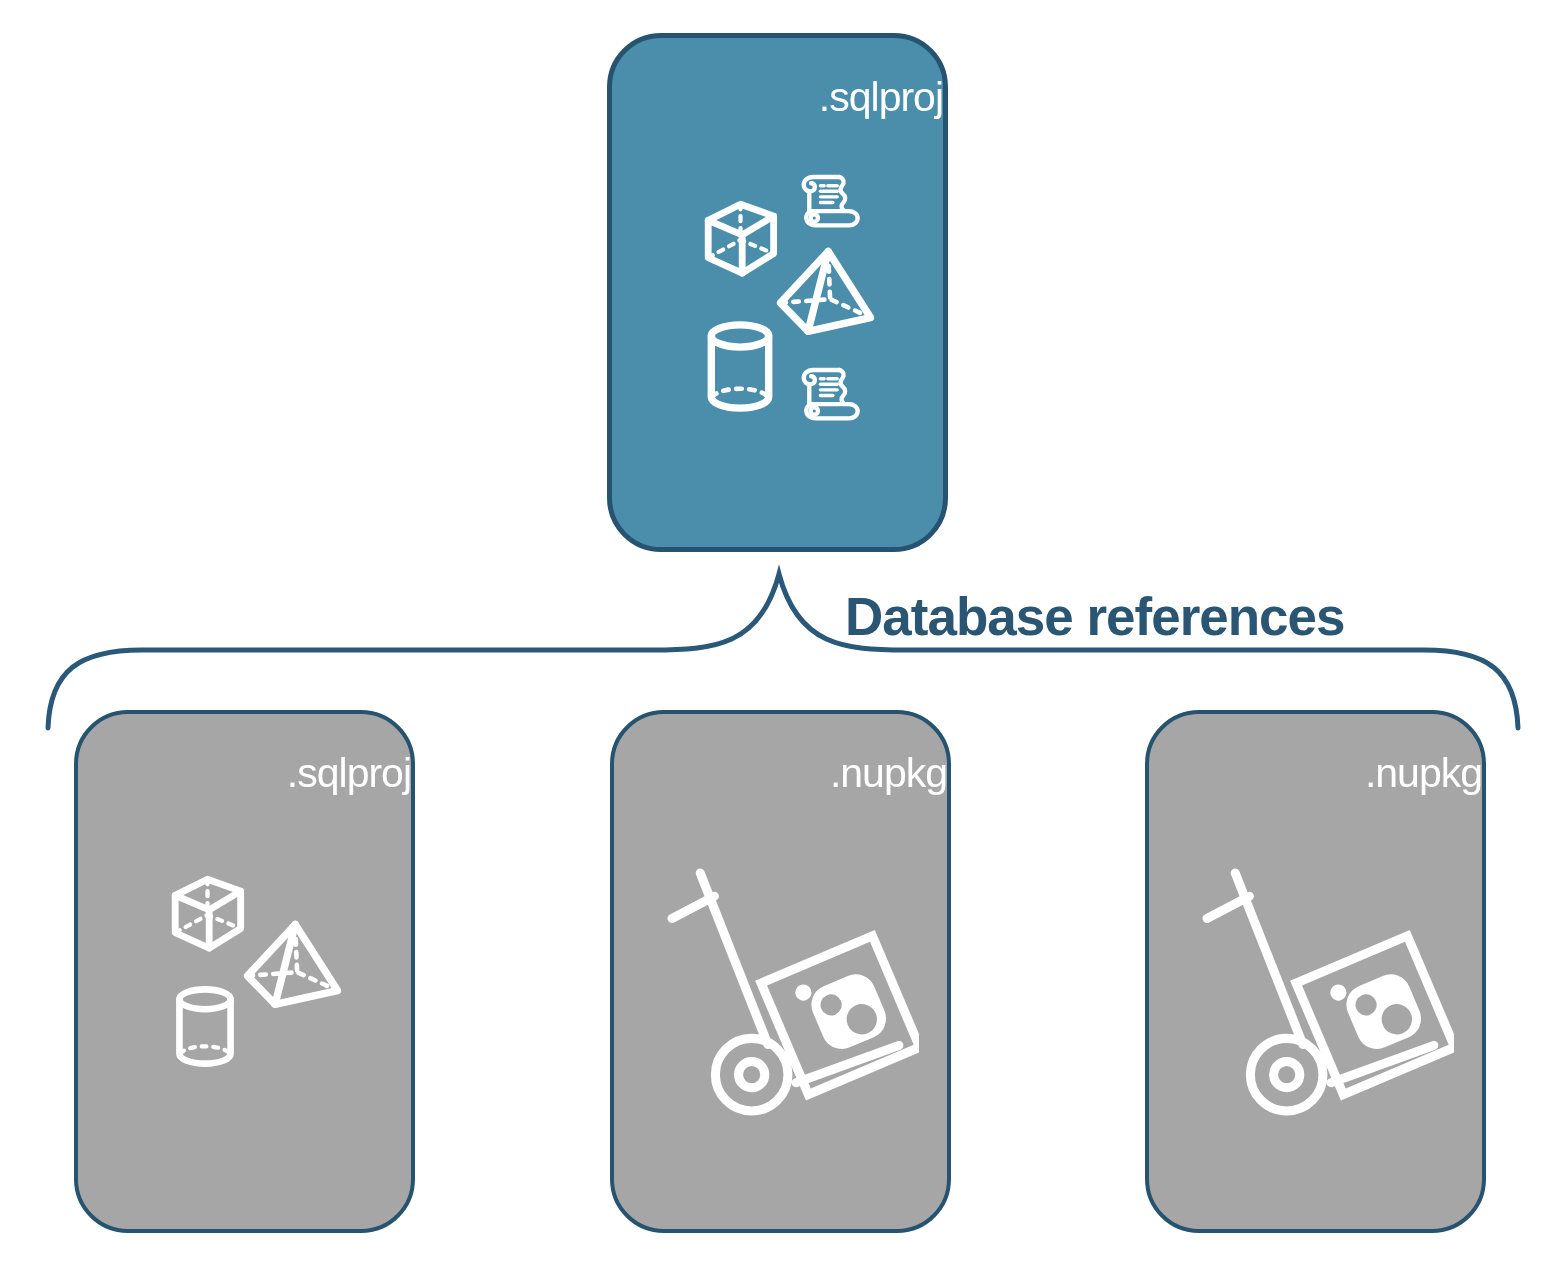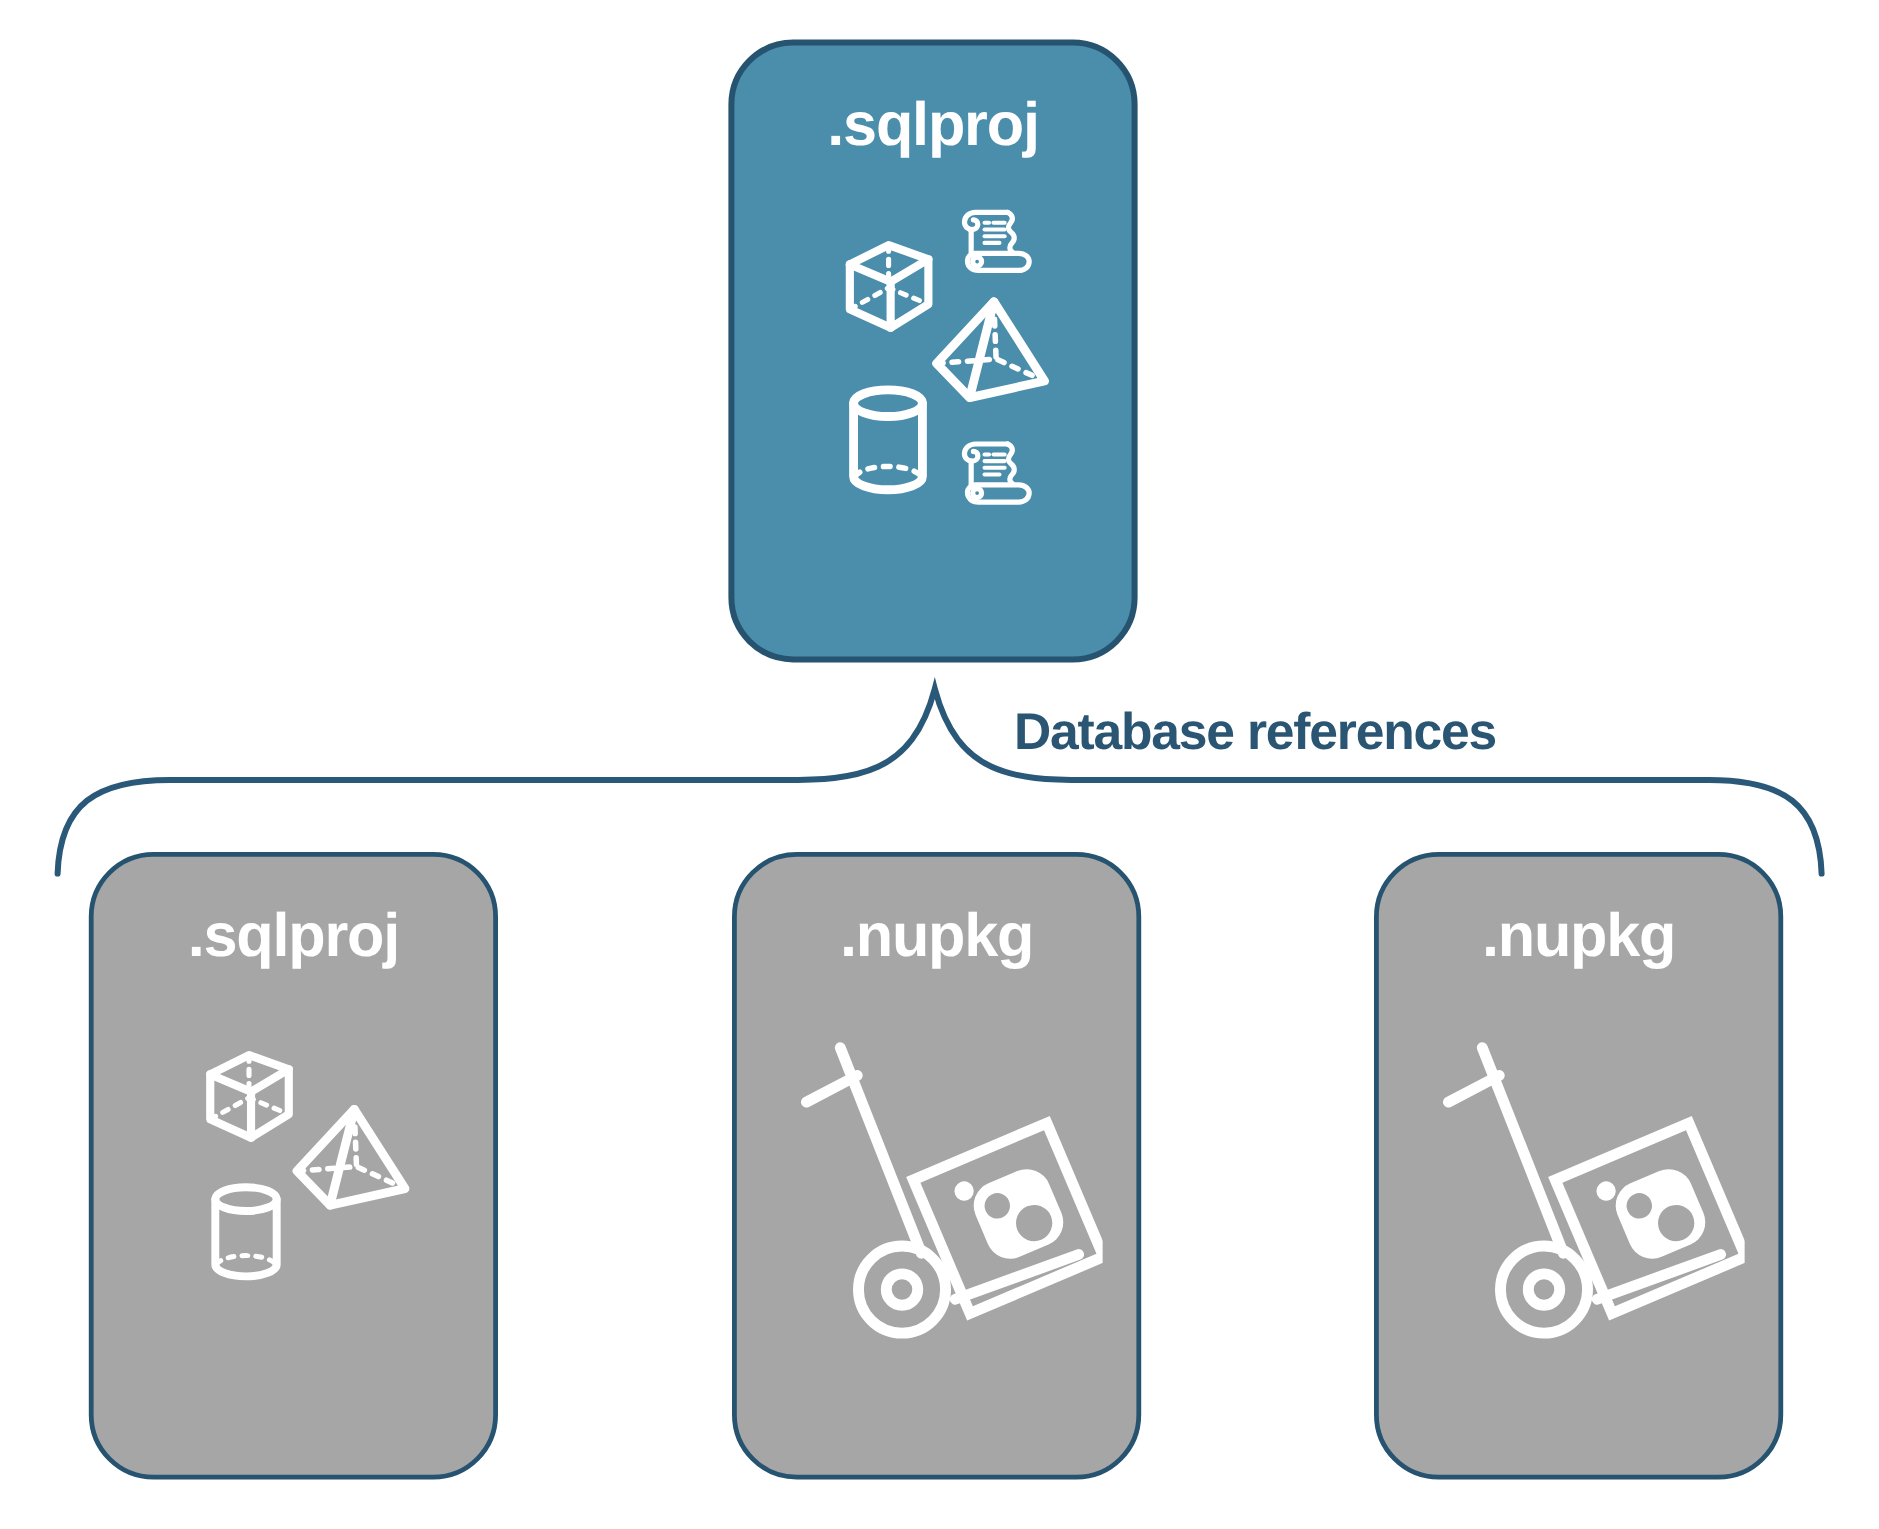--- a/index.html
+++ b/index.html
@@ -24,44 +24,44 @@
   .card-child{
     top:710px;width:341px;height:523px;
     background:var(--card-gray,#A6A6A6);
   }
   #child-0{left:74px;}
   #child-1{left:610px;}
   #child-2{left:1145px;}
   .card-title{
     display:block;
     margin-top:36px;
-    text-align:center;
-    font-size:51px;
-    font-weight:bold;
+    text-align:right;
+    font-size:41px;
+    font-weight:normal;
     letter-spacing:-1px;
     color:#fff;
   }
   .icon{position:absolute;color:var(--icon-white,#fff);display:block;}
   
   .card-parent .ic-cube     {left:86px; top:156px; width:85px; height:85px;}
   .card-parent .ic-scroll-1 {left:188px;top:134px; width:62px; height:59px;}
   .card-parent .ic-pyramid  {left:163px;top:206px; width:101px;height:92px;}
   .card-parent .ic-cylinder {left:91px; top:282px; width:74px; height:93px;}
   .card-parent .ic-scroll-2 {left:188px;top:327px; width:62px; height:59px;}
   
   .card-child .ic-cube     {left:87px; top:155px; width:85px; height:85px;}
   .card-child .ic-pyramid  {left:164px;top:203px; width:101px;height:92px;}
   .card-child .ic-cylinder {left:94px; top:271px; width:66px; height:83px;}
   
   .card-child .ic-dolly    {left:53px; top:153px; width:252px;height:252px;}
   .connector-svg{position:absolute;left:0;top:0;width:1566px;height:1274px;pointer-events:none;}
   .connector-label{
     position:absolute;
     left:845px;top:586px;
-    font-size:43px;
+    font-size:53px;
     font-weight:bold;
     letter-spacing:-1px;
     color:var(--label-text,#2A5674);
     white-space:nowrap;
   }
 </style>
 </head>
 <body>
 
 <svg width="0" height="0" style="position:absolute" aria-hidden="true">

